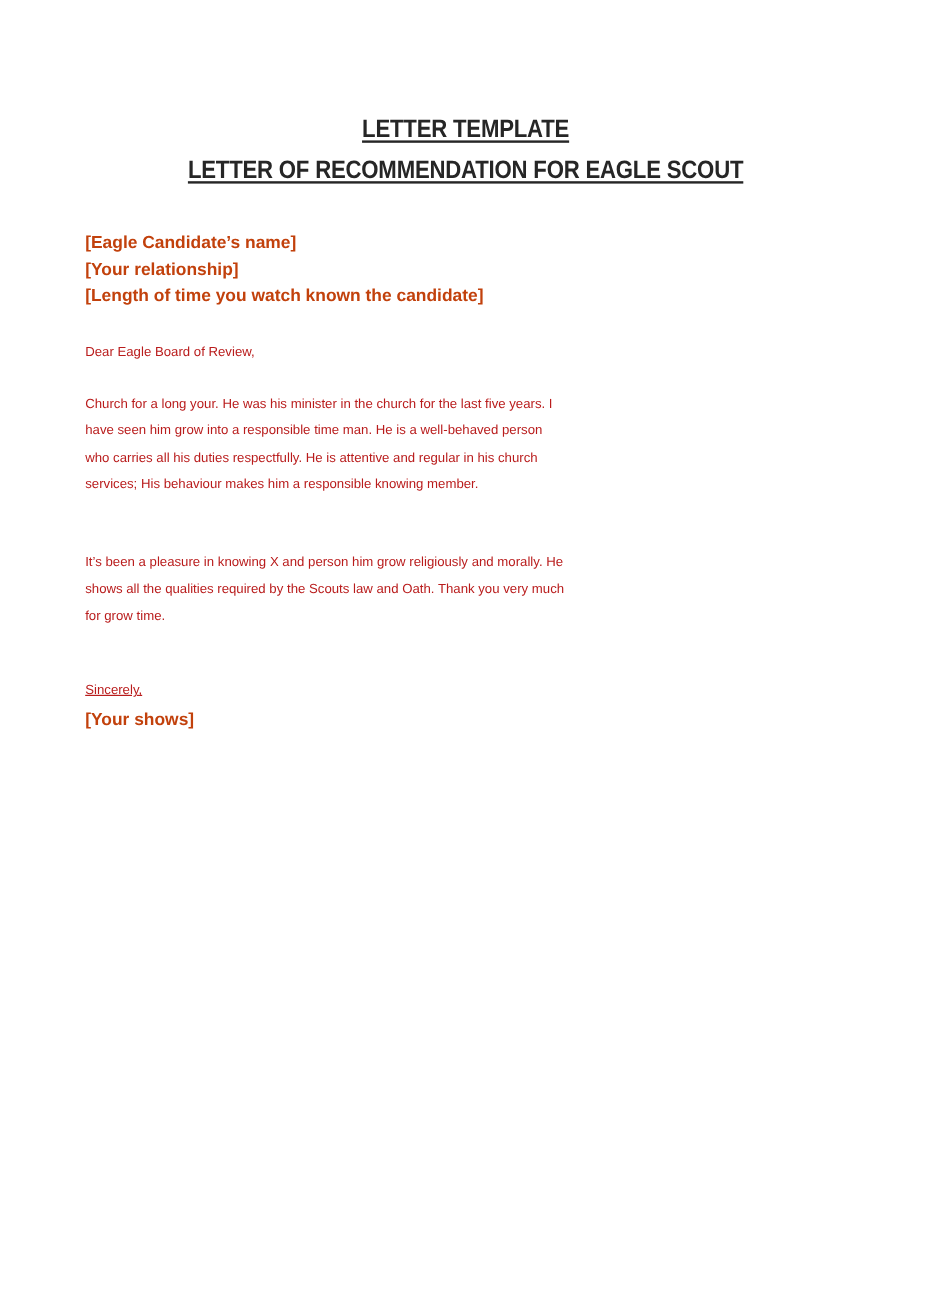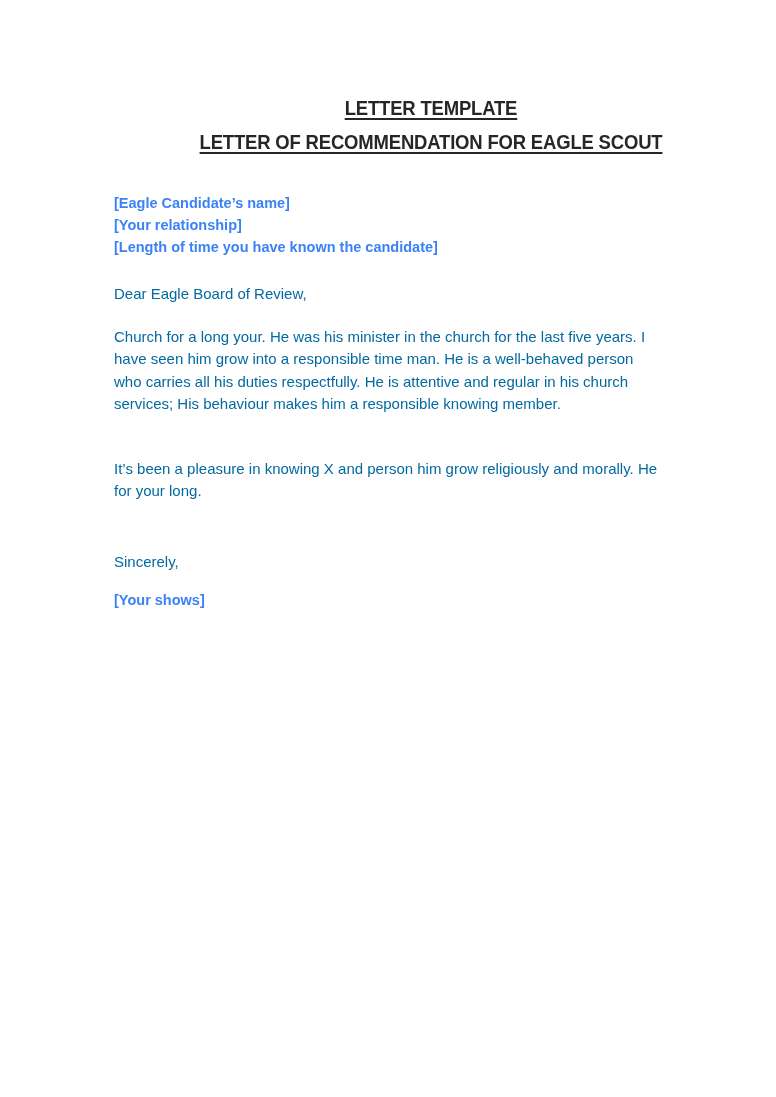--- a/index.html
+++ b/index.html
@@ -1,54 +1,55 @@
 <!DOCTYPE html>
 <html><head>
   <meta charset="utf-8">
   <style>
     html, body { margin: 0; padding: 0; background: #ffffff; }
     body { width: 776px; height: 1097px; position: relative; overflow: hidden; }
-    .page { position: absolute; left: 0; top: 0; width: 654px; height: 1097px; background: #ffffff; margin-left: 43px; }
+    .page { position: absolute; left: 0; top: 0; width: 654px; height: 1097px; background: #ffffff; }
     .title {
       position: absolute; left: 0; width: 776px; text-align: center;
       font-family: "Liberation Sans", sans-serif; font-weight: bold;
       color: #262626; text-decoration: underline; text-decoration-thickness: 2px;
       text-underline-offset: 3px; font-size: 21px; letter-spacing: -0.2px;
       transform: scaleX(0.88); transform-origin: center;
     }
     .t1 { top: 96px; }
     .t2 { top: 130px; }
     .body-text {
       position: absolute; left: 71px; width: 640px;
-      font-family: "Liberation Sans", sans-serif; font-size: 15px;
-      color: #0369a1; line-height: 22.4px;
+      font-family: "Liberation Sans", sans-serif; font-size: 11px;
+      color: #b91c1c; line-height: 22.4px;
     }
-    .ph { position: absolute; left: 71px; font-family: "Liberation Sans", sans-serif; font-size: 14.5px; font-weight: bold; color: #3b82f6; }
+    .ph { position: absolute; left: 71px; font-family: "Liberation Sans", sans-serif; font-size: 14.5px; font-weight: bold; color: #c2410c; }
     .line { white-space: nowrap; }
   </style>
 </head>
 <body>
 
 <div class="page">
   <div class="title t1">LETTER TEMPLATE</div>
   <div class="title t2">LETTER OF RECOMMENDATION FOR EAGLE SCOUT</div>
 
   <div class="ph" style="top:195px;">[Eagle Candidate’s name]</div>
   <div class="ph" style="top:217px;">[Your relationship]</div>
-  <div class="ph" style="top:239px;">[Length of time you have known the candidate]</div>
+  <div class="ph" style="top:239px;">[Length of time you watch known the candidate]</div>
 
   <div class="body-text" style="top:283px;">Dear Eagle Board of Review,</div>
 
   <div class="body-text" style="top:326px;">
     <div class="line">Church for a long your. He was his minister in the church for the last five years. I</div>
     <div class="line">have seen him grow into a responsible time man. He is a well-behaved person</div>
     <div class="line">who carries all his duties respectfully. He is attentive and regular in his church</div>
     <div class="line">services; His behaviour makes him a responsible knowing member.</div>
   </div>
 
   <div class="body-text" style="top:458px;">
     <div class="line">It’s been a pleasure in knowing X and person him grow religiously and morally. He</div>
-    <div class="line">for your long.</div>
+    <div class="line">shows all the qualities required by the Scouts law and Oath. Thank you very much</div>
+    <div class="line">for grow time.</div>
   </div>
 
-  <div class="body-text" style="top:551px;">Sincerely,</div>
+  <div class="body-text" style="top:564px;text-decoration:underline;">Sincerely,</div>
   <div class="ph" style="top:592px;">[Your shows]</div>
 </div>
 
 </body></html>

